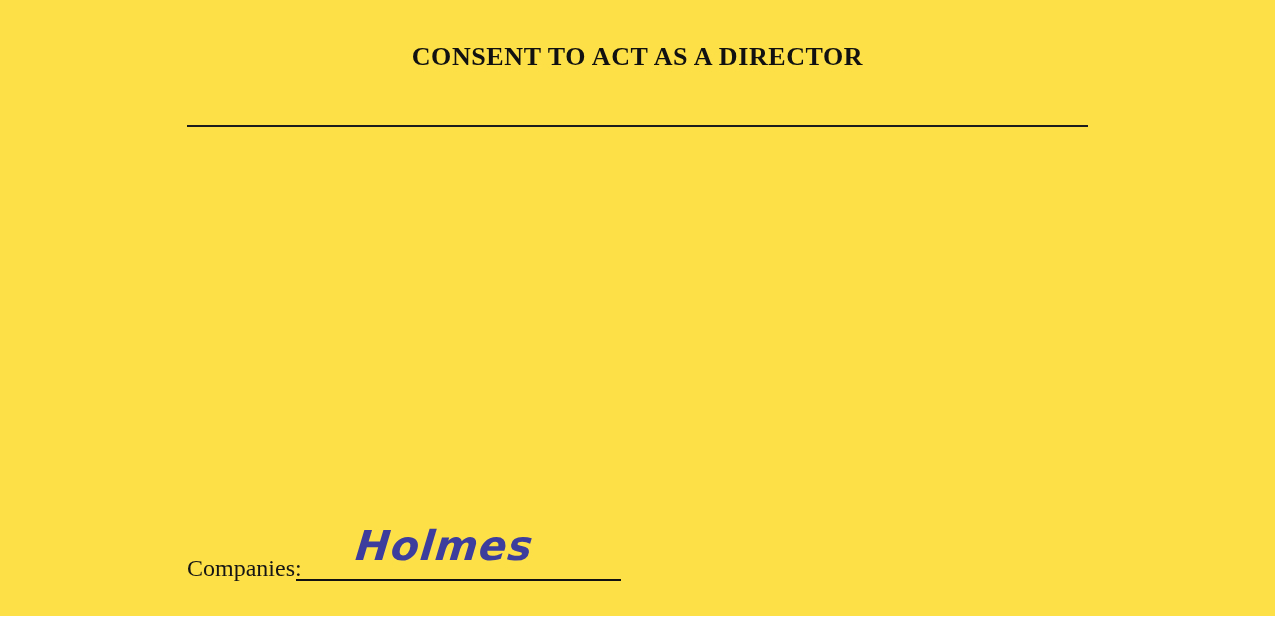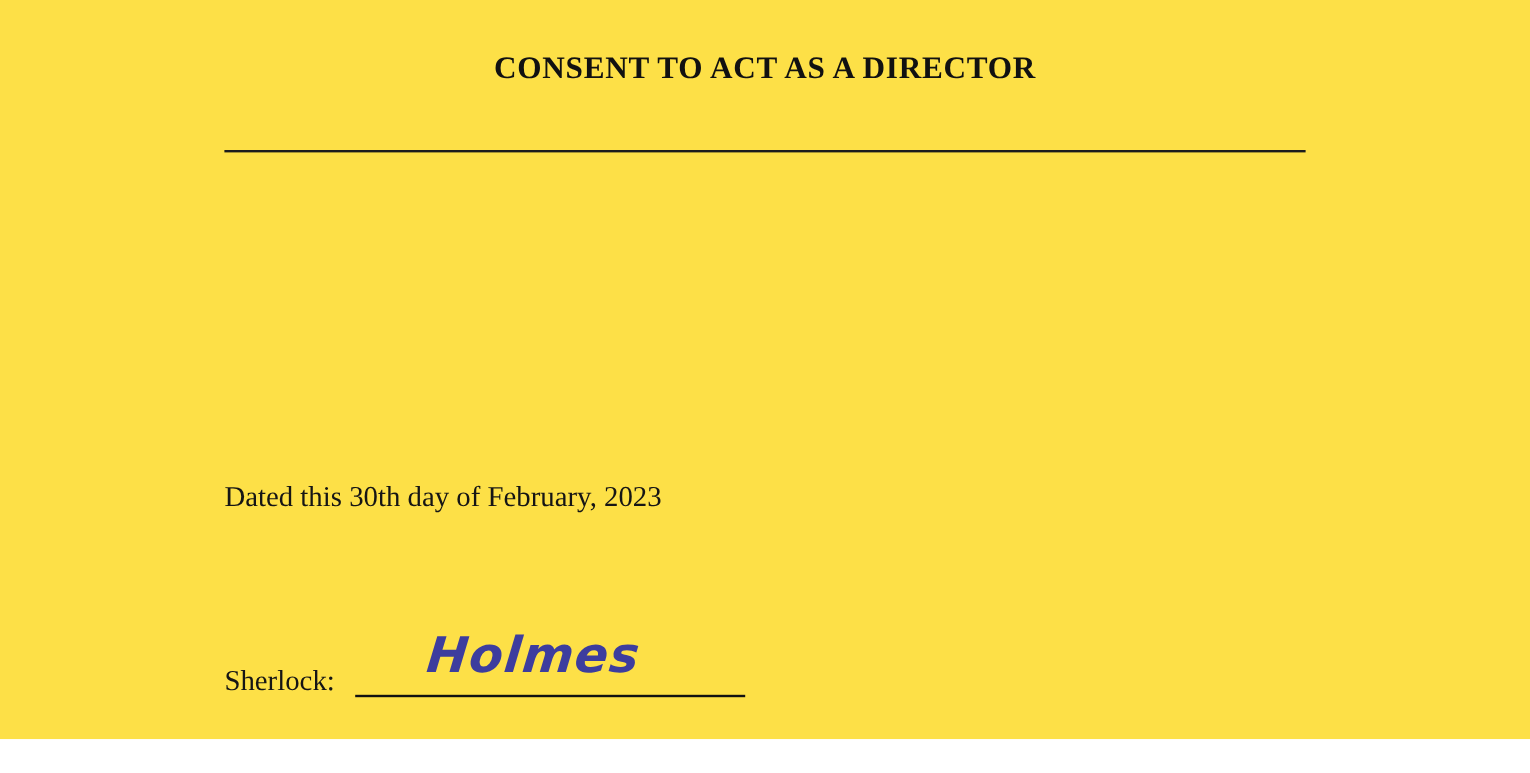--- a/index.html
+++ b/index.html
@@ -85,21 +85,20 @@
 </head>
 <body>
 
 <div class="doc-page">
 
   <div class="doc-title">CONSENT TO ACT AS A DIRECTOR</div>
 
   <div class="doc-rule"></div>
 
 
-  <div class="doc-dated">Dated this 30th day of February, 2023</div>
 
-  <div class="sig-label">Sherlock:</div>
+  <div class="sig-label">Companies:</div>
 
   <div class="sig-line" style="border-bottom-color: rgb(17, 17, 17);">
     <span class="sig-script" style="color: rgb(61, 61, 158);">Holmes</span>
   </div>
 
 </div>
 
 </body></html>

